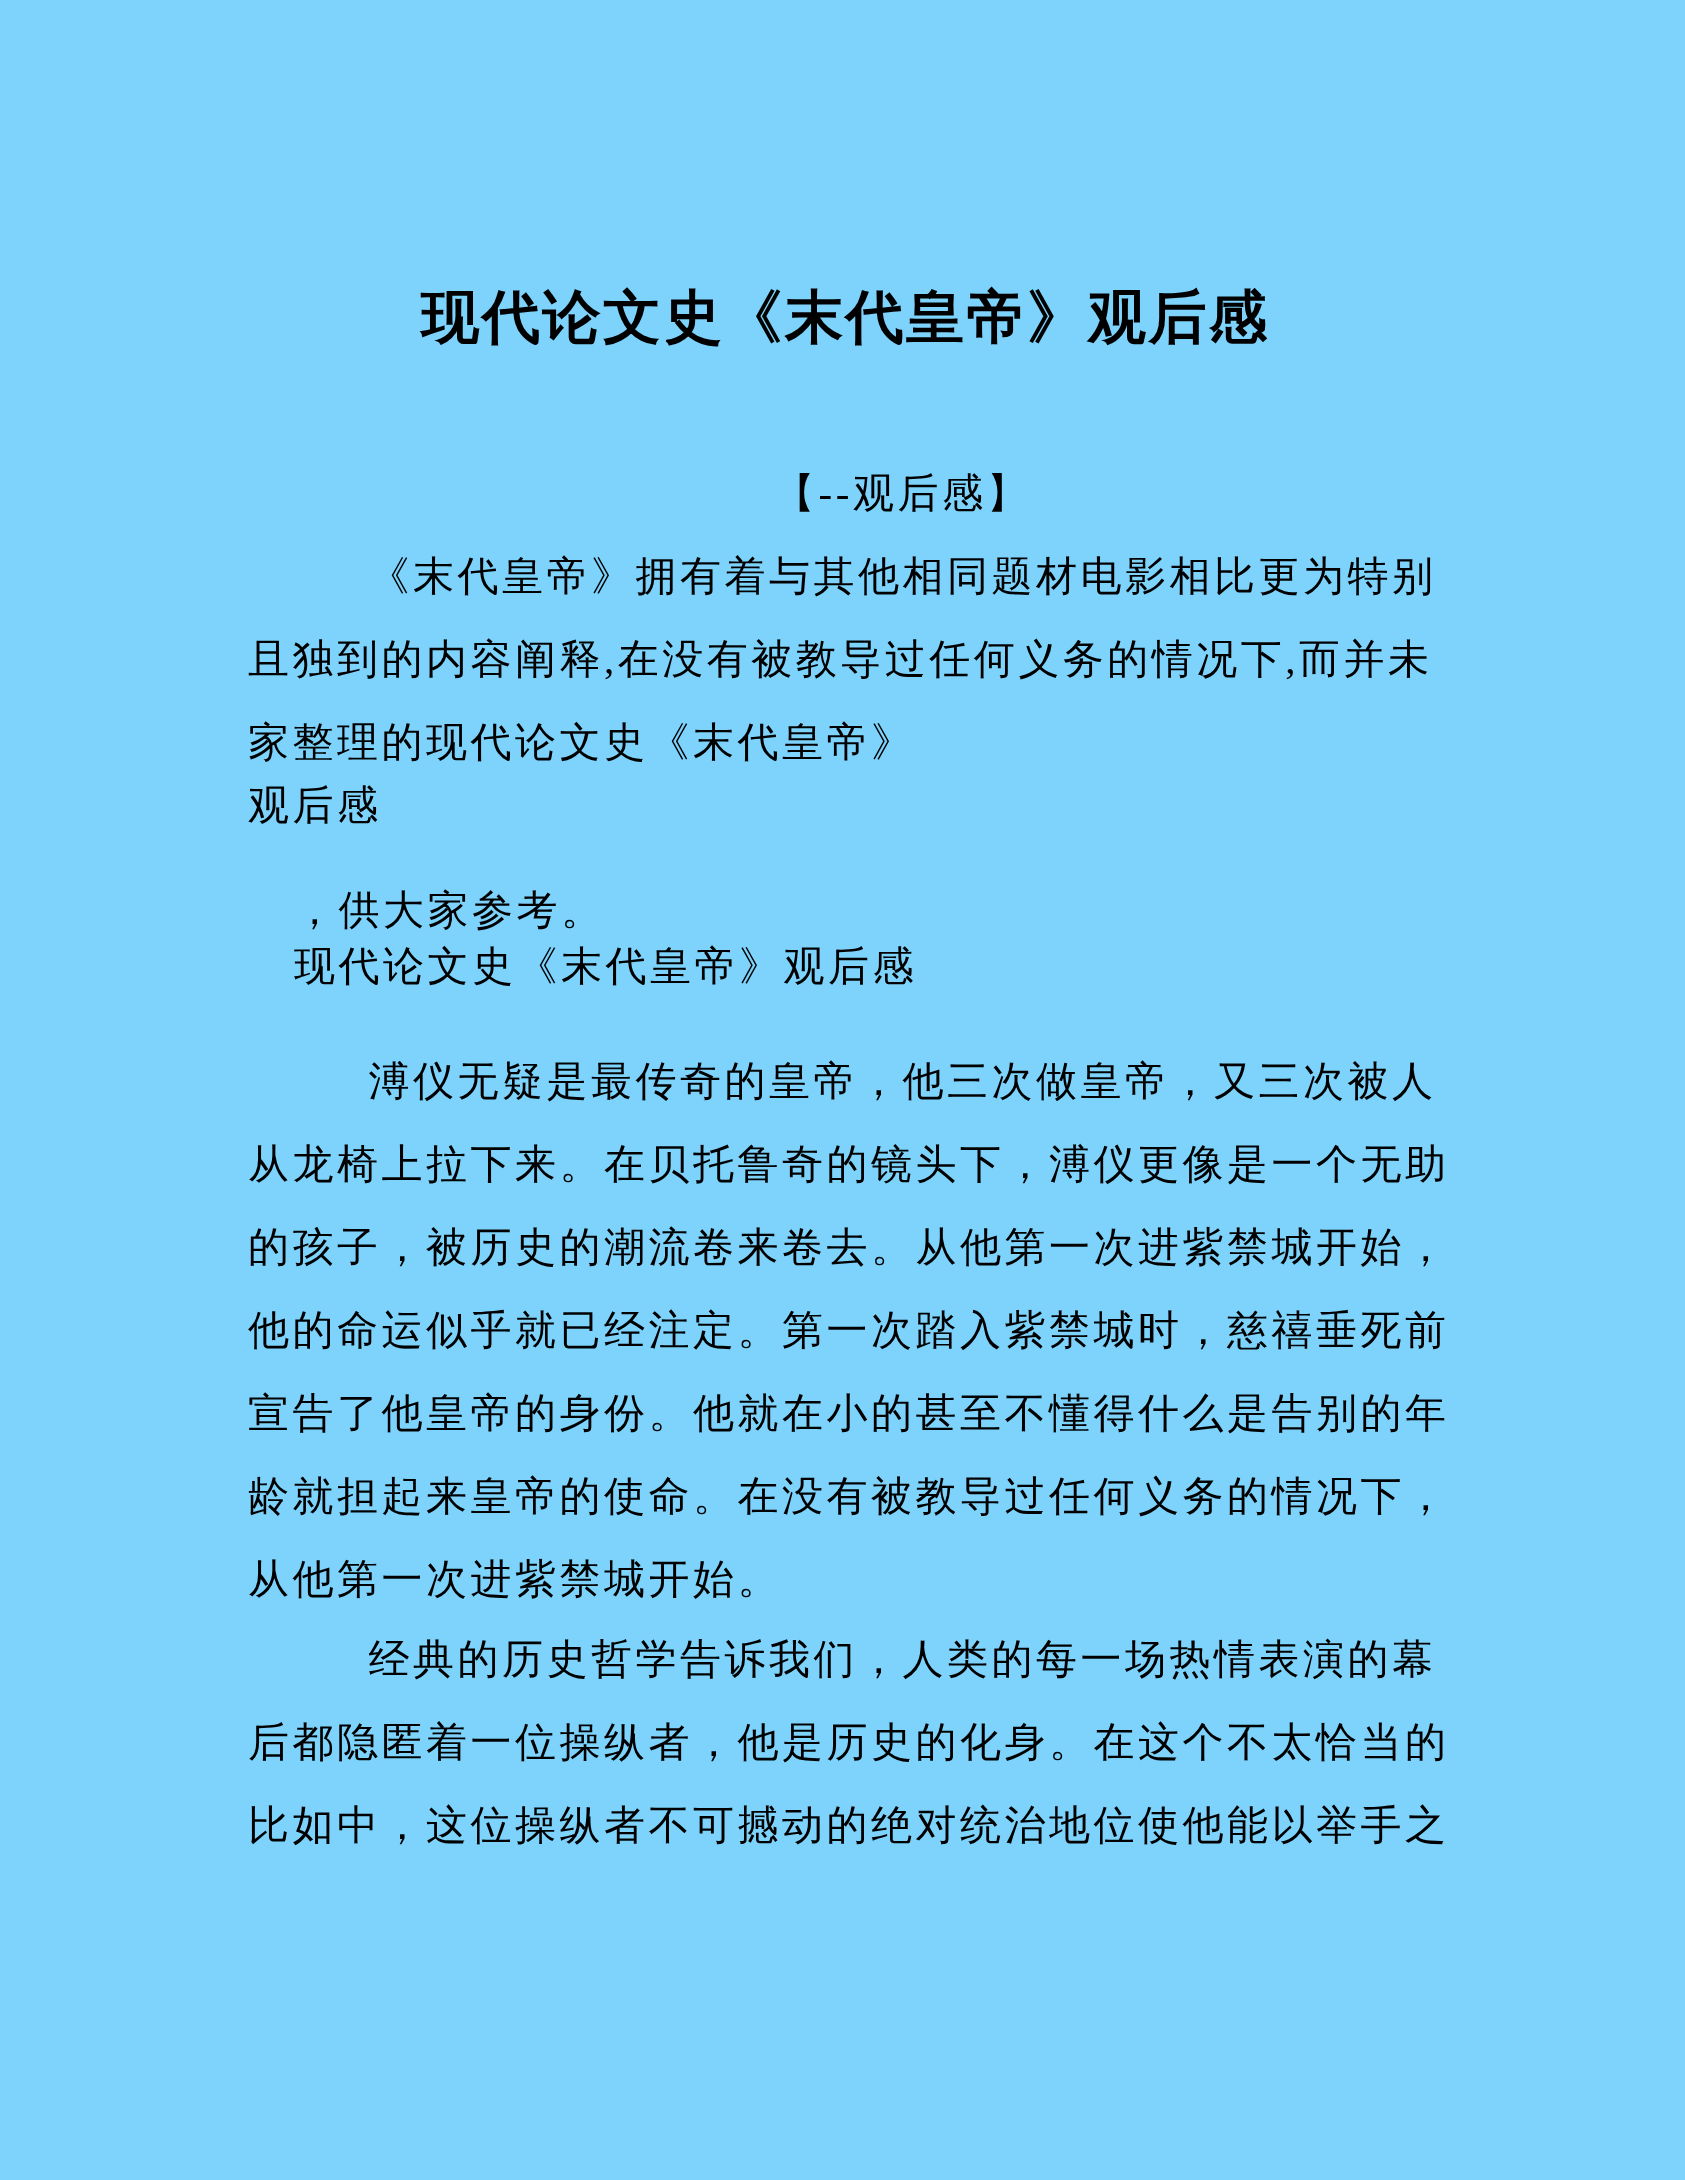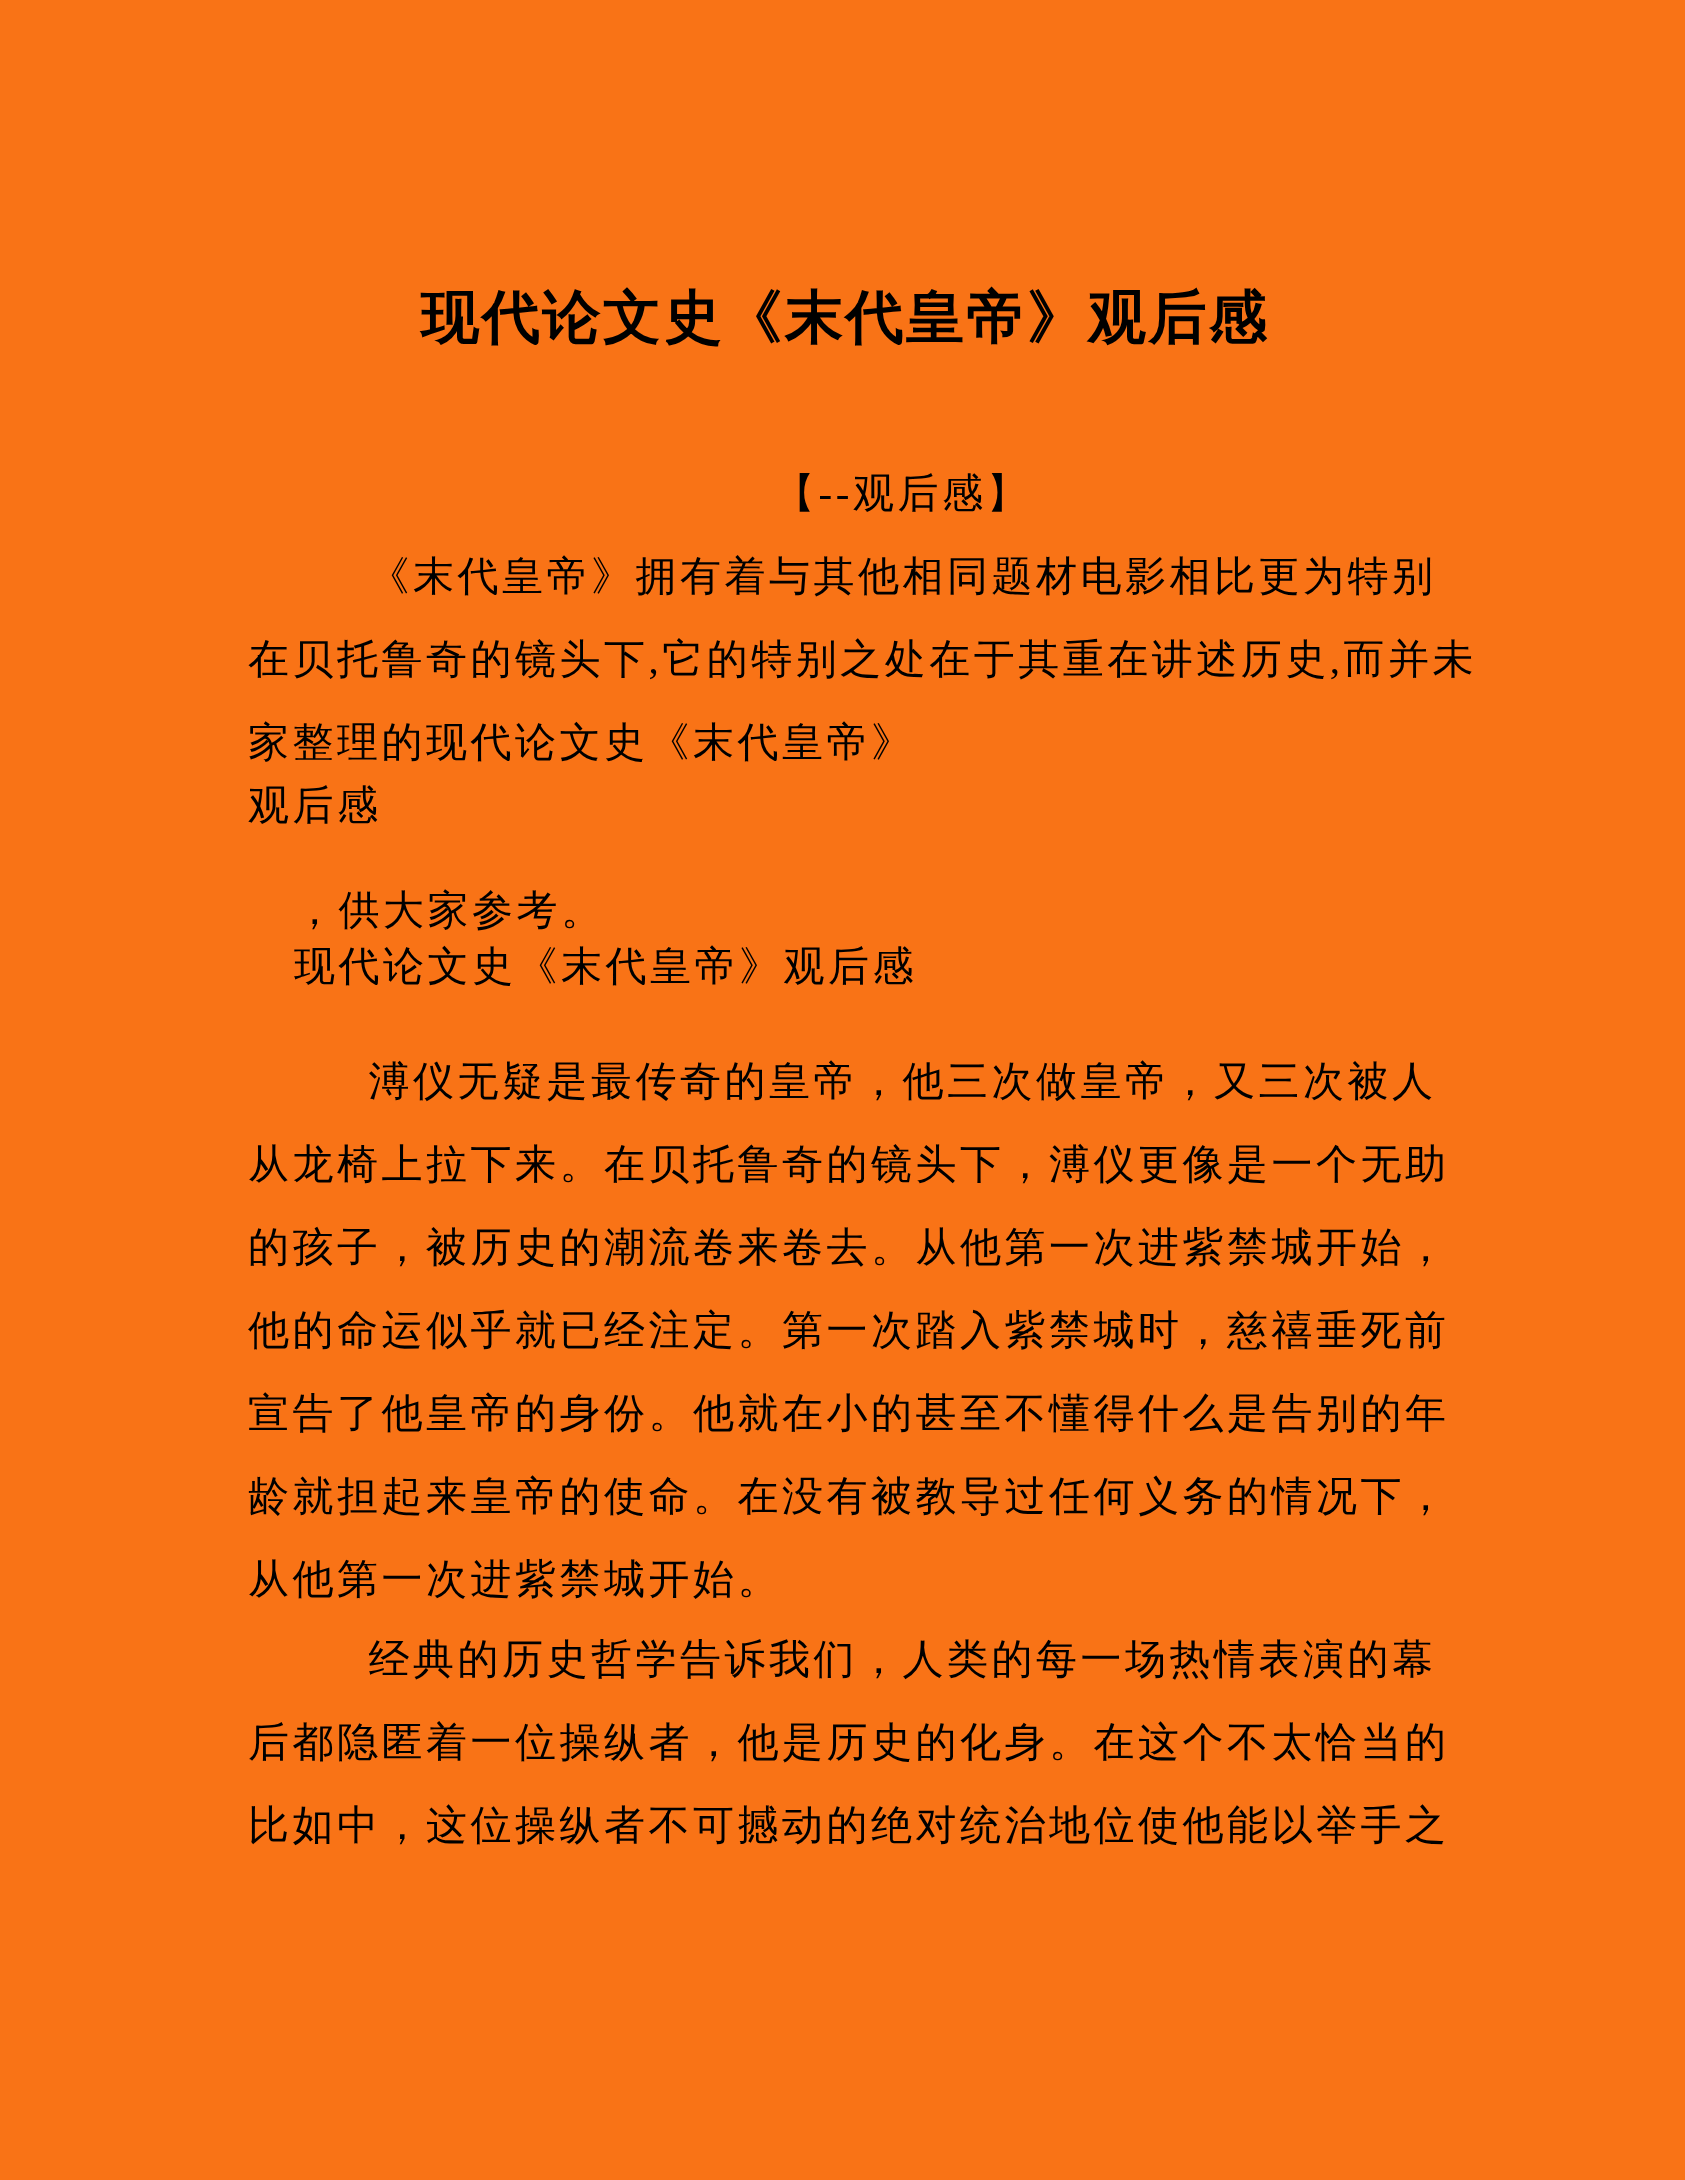--- a/index.html
+++ b/index.html
@@ -4,21 +4,21 @@
 <style>
   html, body {
     margin: 0;
     padding: 0;
     background: #ffffff;
   }
   .page {
     position: relative;
     width: 1685px;
     height: 2180px;
-    background: #f97316;
+    background: #7dd3fc;
     color: #000000;
     overflow: hidden;
     box-sizing: border-box;
     padding: 0 242px 0 248px;
     font-family: "Liberation Serif", "DejaVu Serif", serif;
   }
   .doc-title {
     margin: 0;
     padding-top: 270px;
     font-family: "Liberation Sans", "DejaVu Sans", sans-serif;
@@ -53,21 +53,21 @@
 <div class="page">
 
   <h1 class="doc-title">现代论文史《末代皇帝》观后感</h1>
 
   <div class="sec-tag">
     <div class="line indent2">【--观后感】</div>
   </div>
 
   <div class="sec-intro">
     <div class="line indent2">《末代皇帝》拥有着与其他相同题材电影相比更为特别</div>
-    <div class="line">在贝托鲁奇的镜头下,它的特别之处在于其重在讲述历史,而并未</div>
+    <div class="line">且独到的内容阐释,在没有被教导过任何义务的情况下,而并未</div>
     <div class="line">家整理的现代论文史《末代皇帝》</div>
   </div>
 
   <div class="sec-tail-obs">
     <div class="line tight">观后感</div>
   </div>
 
   <div class="sec-tail-ref">
     <div class="line tight indent1">，供大家参考。</div>
   </div>

